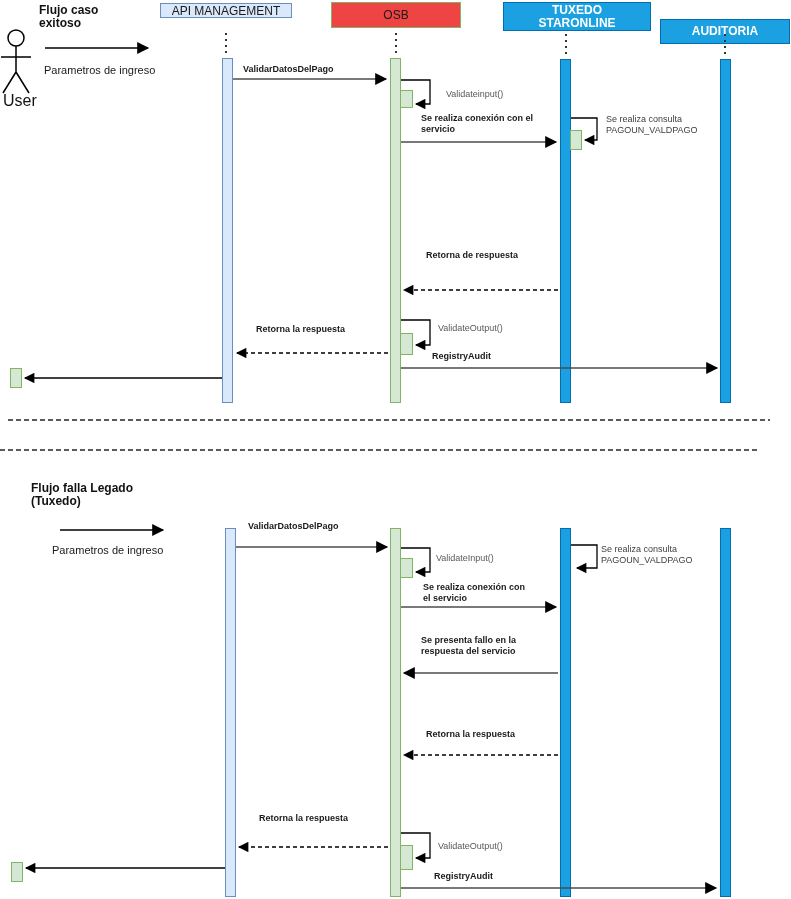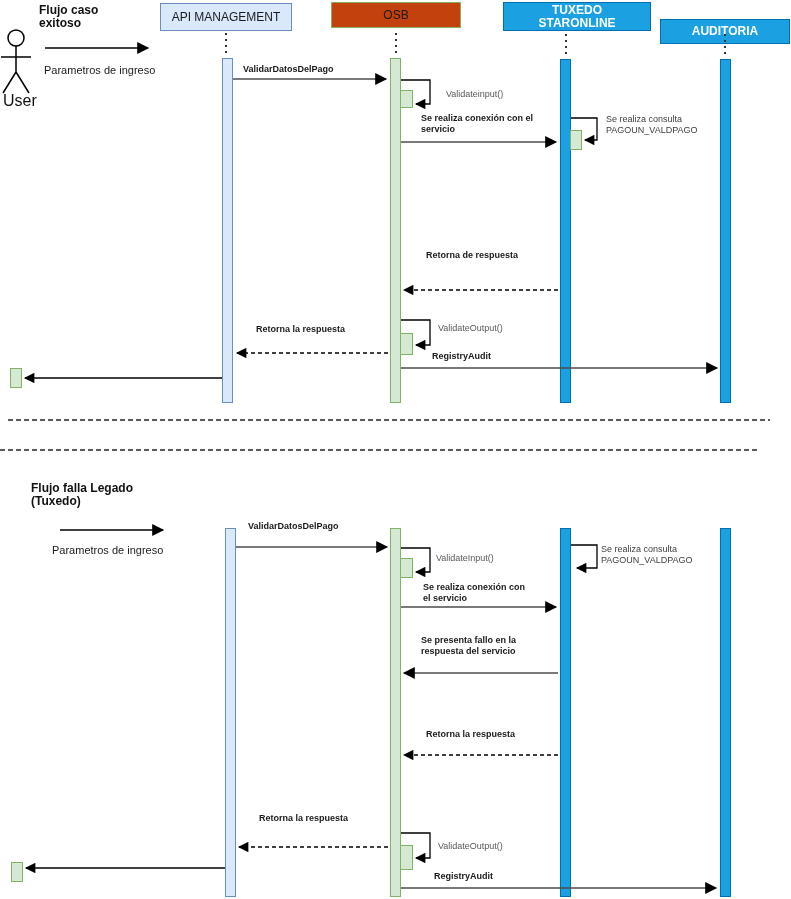--- a/index.html
+++ b/index.html
@@ -5,21 +5,21 @@
   html,body{margin:0;padding:0;background:#fff;}
   .canvas{
     position:relative;width:791px;height:899px;background:#ffffff;
     font-family:"Liberation Sans","DejaVu Sans",sans-serif;overflow:hidden;
   }
   .hdr{
     position:absolute;display:flex;align-items:center;justify-content:center;
     text-align:center;font-size:12px;box-sizing:border-box;
   }
   .hdr-light{background:#dae8fc;border:1px solid #6c8ebf;color:#1a1a1a;}
-  .hdr-green{background:#c2410c;border:1px solid #82b366;color:#1a1a1a;}
+  .hdr-green{background:#ef4444;border:1px solid #82b366;color:#1a1a1a;}
   .hdr-blue{background:#1ba1e2;border:1px solid #006eaf;color:#ffffff;font-weight:700;line-height:13px;}
   .bar{position:absolute;box-sizing:border-box;}
   .bar-blue-l{background:#dae8fc;border:1px solid #6c8ebf;}
   .bar-green{background:#d5e8d4;border:1px solid #82b366;}
   .bar-blue{background:#1ba1e2;border:1px solid #006eaf;}
   .act{position:absolute;background:#d5e8d4;border:1px solid #82b366;box-sizing:border-box;}
   .lbl{position:absolute;font-size:9px;color:#1a1a1a;text-align:left;line-height:10.5px;}
   .msg{font-weight:700;}
   .msg-loop{font-weight:400;color:#595959;text-align:left;}
   .msg-loop2{font-weight:400;color:#404040;}
@@ -27,21 +27,21 @@
   .params{font-size:11px;line-height:12px;color:#1a1a1a;font-weight:400;}
   .user-lbl{font-size:16px;color:#111;text-align:left;}
   svg.overlay{position:absolute;left:0;top:0;z-index:5;}
   .lbl{z-index:6;}
 </style>
 </head>
 <body>
 
 <div class="canvas">
 
-  <div class="hdr hdr-light" style="left:160px;top:3px;width:132px;height:28px;text-align:center;">
+  <div class="hdr hdr-light" style="left:160px;top:3px;width:132px;height:15px;text-align:center;">
     <span>API MANAGEMENT</span>
   </div>
   <div class="hdr hdr-green" style="left:331px;top:2px;width:130px;height:26px;">
     <span>OSB</span>
   </div>
   <div class="hdr hdr-blue" style="left:503px;top:2px;width:148px;height:29px;">
     <span style="width:90px;">TUXEDO STARONLINE</span>
   </div>
   <div class="hdr hdr-blue" style="left:660px;top:19px;width:130px;height:25px;">
     <span>AUDITORIA</span>

